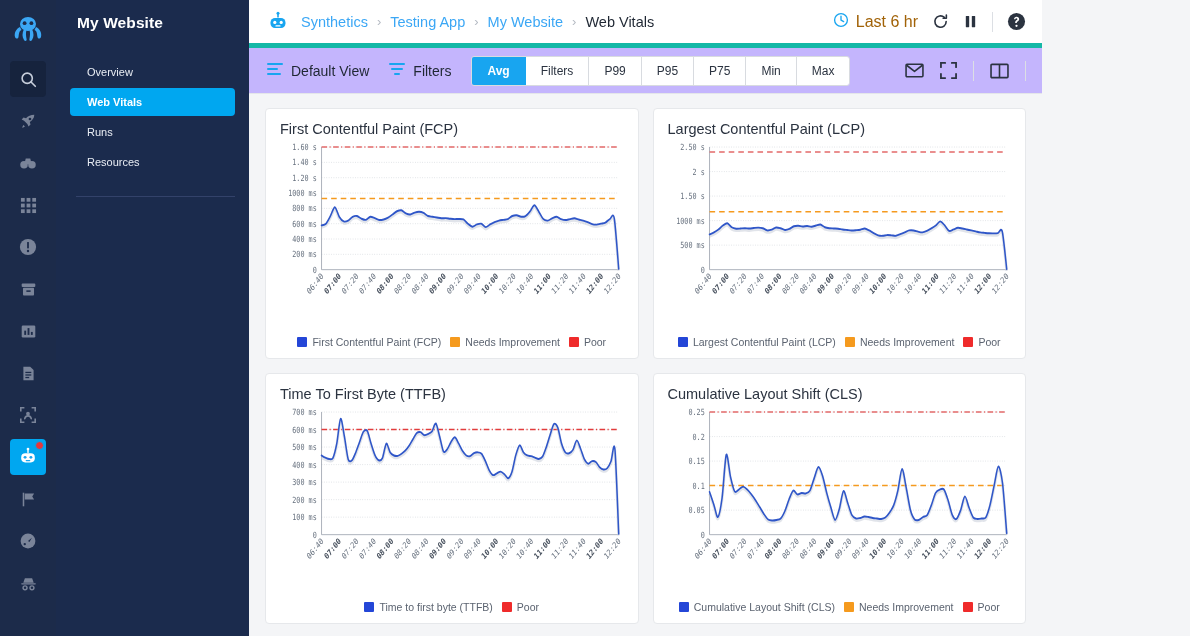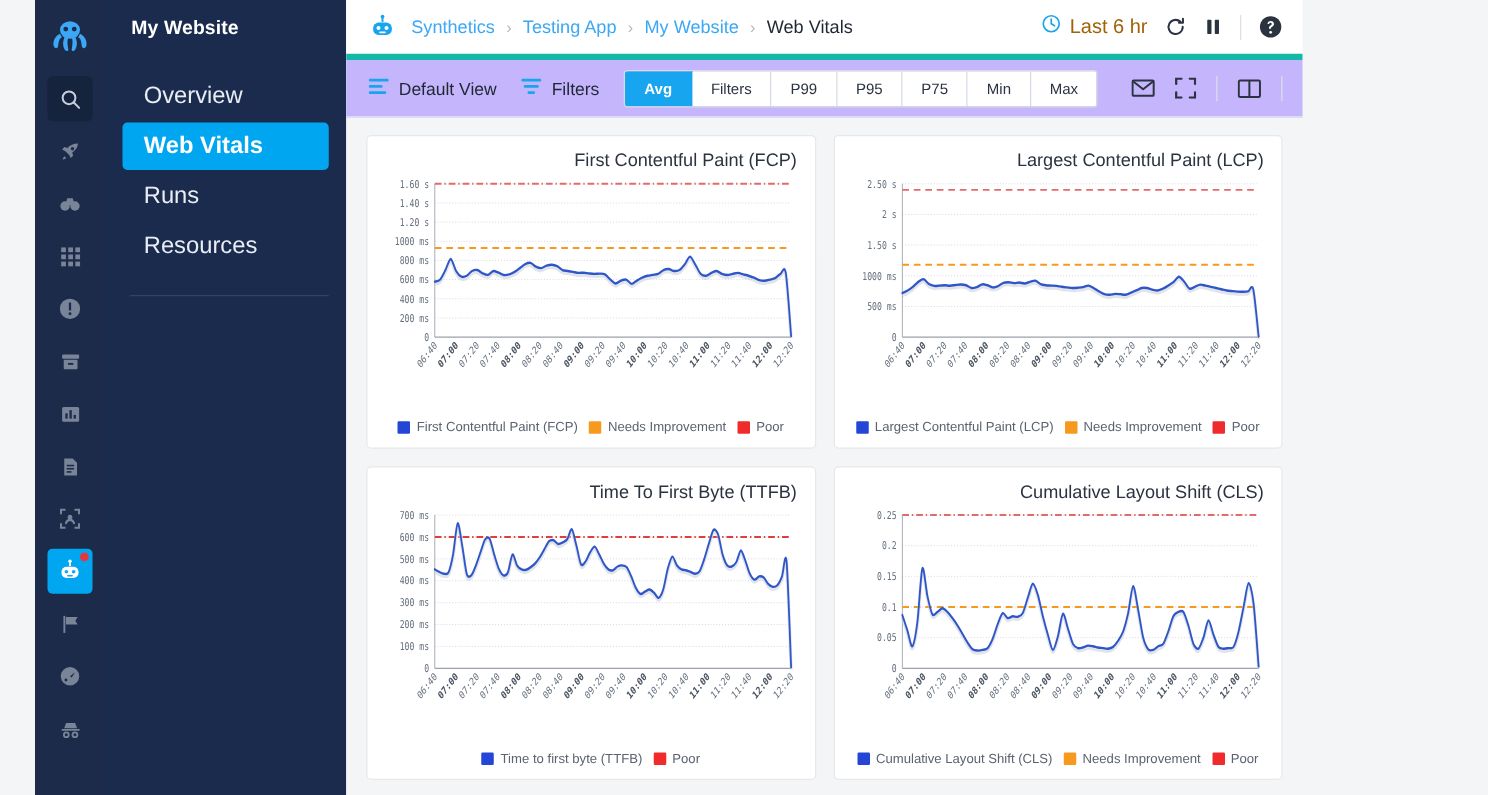--- a/index.html
+++ b/index.html
@@ -3,21 +3,21 @@
 <meta charset="utf-8">
 <title>Web Vitals</title>
 <style>
   * { box-sizing: border-box; margin: 0; padding: 0; }
   html, body {
     width: 1190px; height: 636px;
     overflow: hidden;
     font-family: "Liberation Sans", sans-serif;
     background: #f4f5f7;
   }
-  .app { display: flex; width: 1042px; height: 636px; padding-left: 28px; }
+  .app { display: flex; width: 1042px; height: 636px; }
 
   
   .rail {
     width: 56px; background: #1c2b4a; flex: 0 0 56px;
     display: flex; flex-direction: column; align-items: center;
     padding-top: 8px;
   }
   .rail-logo { width: 44px; height: 44px; display: flex; align-items: center; justify-content: center; margin-bottom: 6px; }
   .rail-item {
     width: 36px; height: 36px; margin: 3px 0; border-radius: 4px;
@@ -37,21 +37,21 @@
   .navpanel {
     width: 193px; flex: 0 0 193px; background: #1b2b4d;
     padding: 14px 0 0 0; color: #fff;
   }
   .nav-title {
     font-size: 15.5px; font-weight: bold; color: #ffffff;
     padding: 0 0 0 21px; margin-bottom: 26px; letter-spacing: .1px;
   }
   .nav-list { padding: 0 14px; }
   .nav-item {
-    display: block; font-size: 19px; color: #e9edf4;
+    display: block; font-size: 11px; color: #e9edf4;
     padding: 8px 0 8px 17px; border-radius: 4px; margin-bottom: 2px;
     cursor: pointer; font-weight: normal;
   }
   .nav-item.active { background: #00a7f0; color: #fff; font-weight: bold; }
   .nav-sep { height: 1px; background: #33426a; margin: 20px 14px 18px 20px; }
   .nav-item.plain { padding-left: 17px; }
 
   
   .main { flex: 1; background: #f4f5f7; display: flex; flex-direction: column; min-width: 0; }
 
@@ -81,21 +81,21 @@
     border-right: 1px solid #d8dbe0; min-width: 46px;
   }
   .seg-btn:last-child { border-right: none; }
   .seg-btn.active { background: #18a5f0; color: #fff; font-weight: bold; border-right-color: #18a5f0; }
   .toolbar-right { margin-left: auto; display: flex; align-items: center; gap: 16px; }
 
   .content { flex: 1; padding: 14px 16px 0 16px; overflow: hidden; }
   .grid { display: grid; grid-template-columns: 1fr 1fr; gap: 14px; }
   .panel {
     background: #fff; border: 1px solid #e6e8eb; border-radius: 4px;
-    padding: 12px 14px 8px 14px; height: 251px; display: flex; flex-direction: column; text-align: right;
+    padding: 12px 14px 8px 14px; height: 251px; display: flex; flex-direction: column;
   }
   .panel-title { font-size: 14.5px; color: #2b3340; margin-bottom: 2px; }
   .chart-wrap { flex: 1; position: relative; }
   .chart-svg { display: block; width: 100%; height: 100%; }
   .legend { display: flex; align-items: center; justify-content: center; gap: 9px; padding: 1px 0 2px 0; flex-wrap: wrap; }
   .leg-item { display: flex; align-items: center; gap: 5px; font-size: 10.5px; color: #5b6370; }
   .leg-sw { width: 10px; height: 10px; border-radius: 1px; flex: 0 0 10px; }
   .axis-text { font-family: "DejaVu Sans Mono", monospace; font-size: 8.5px; fill: #66707e; }
   .axis-text-b { font-family: "DejaVu Sans Mono", monospace; font-size: 8.5px; fill: #49525f; font-weight: bold; }
 </style>

